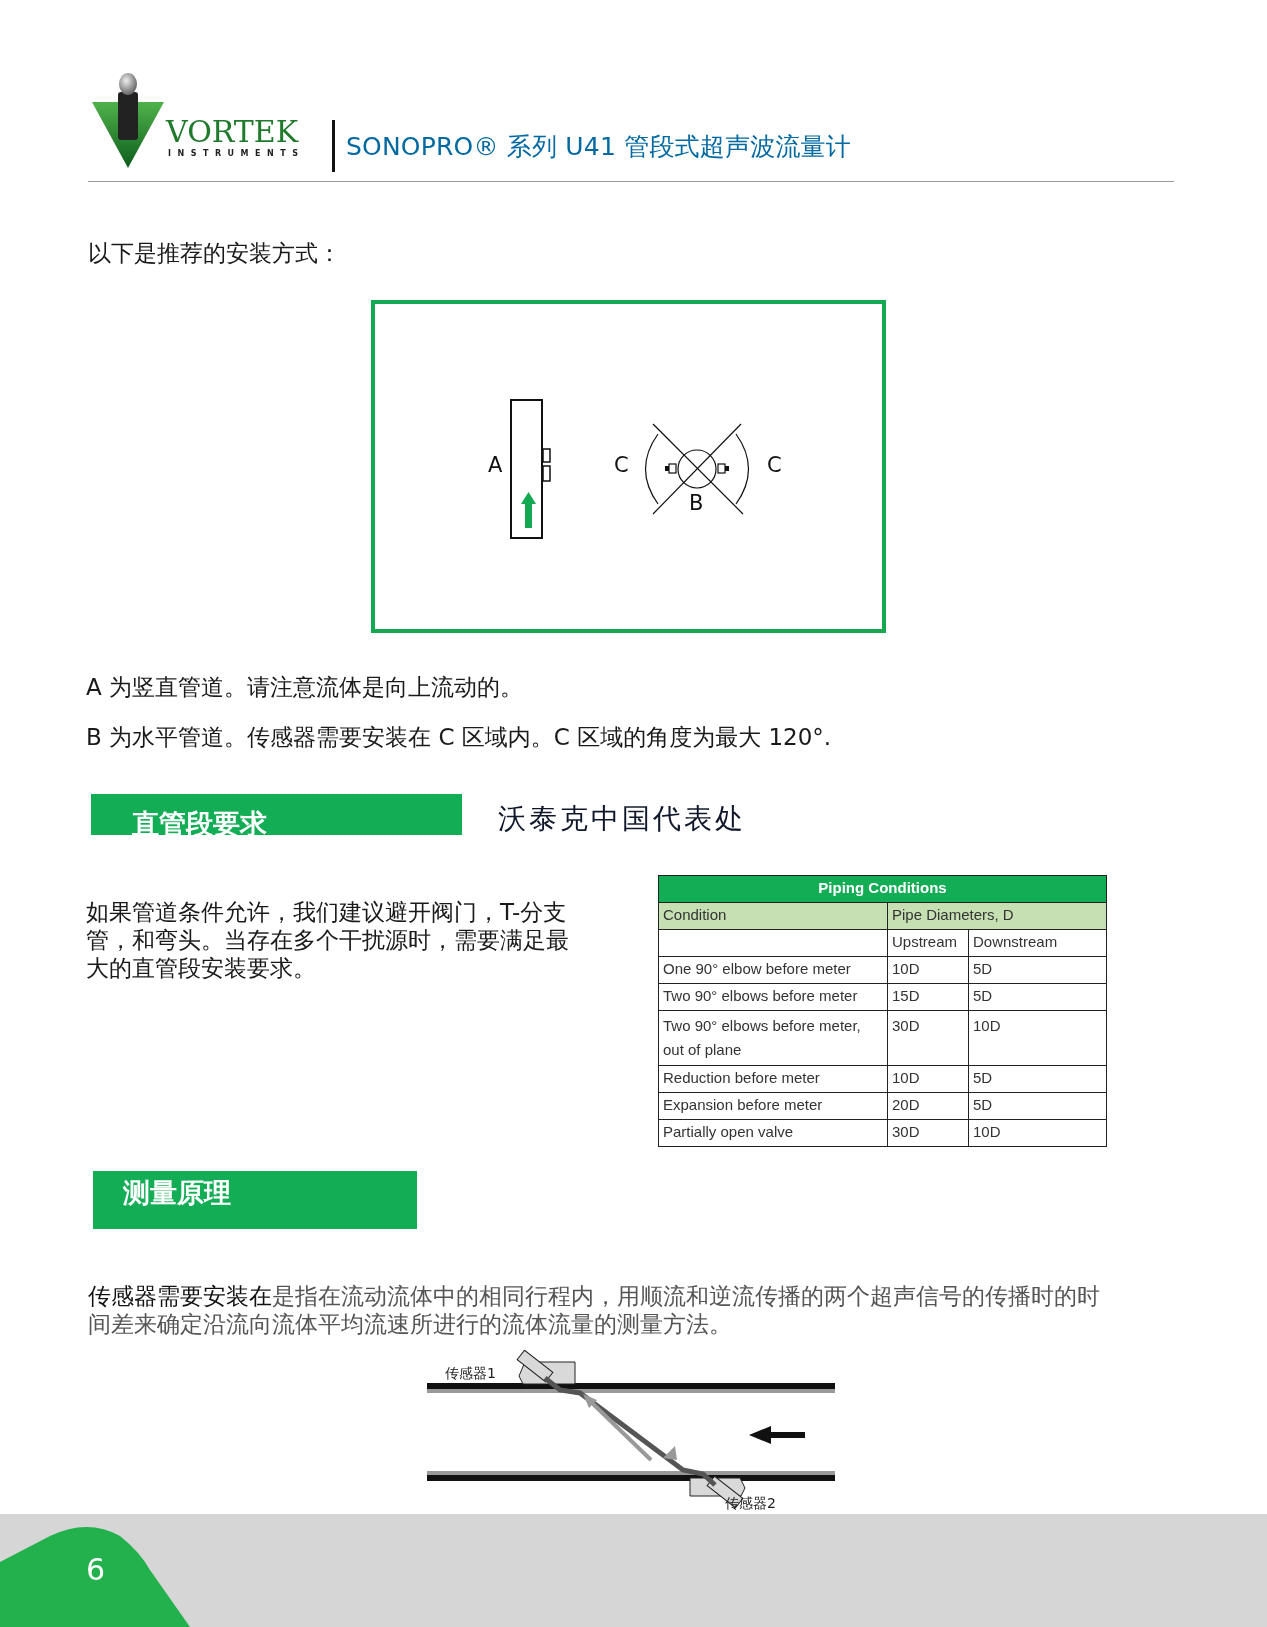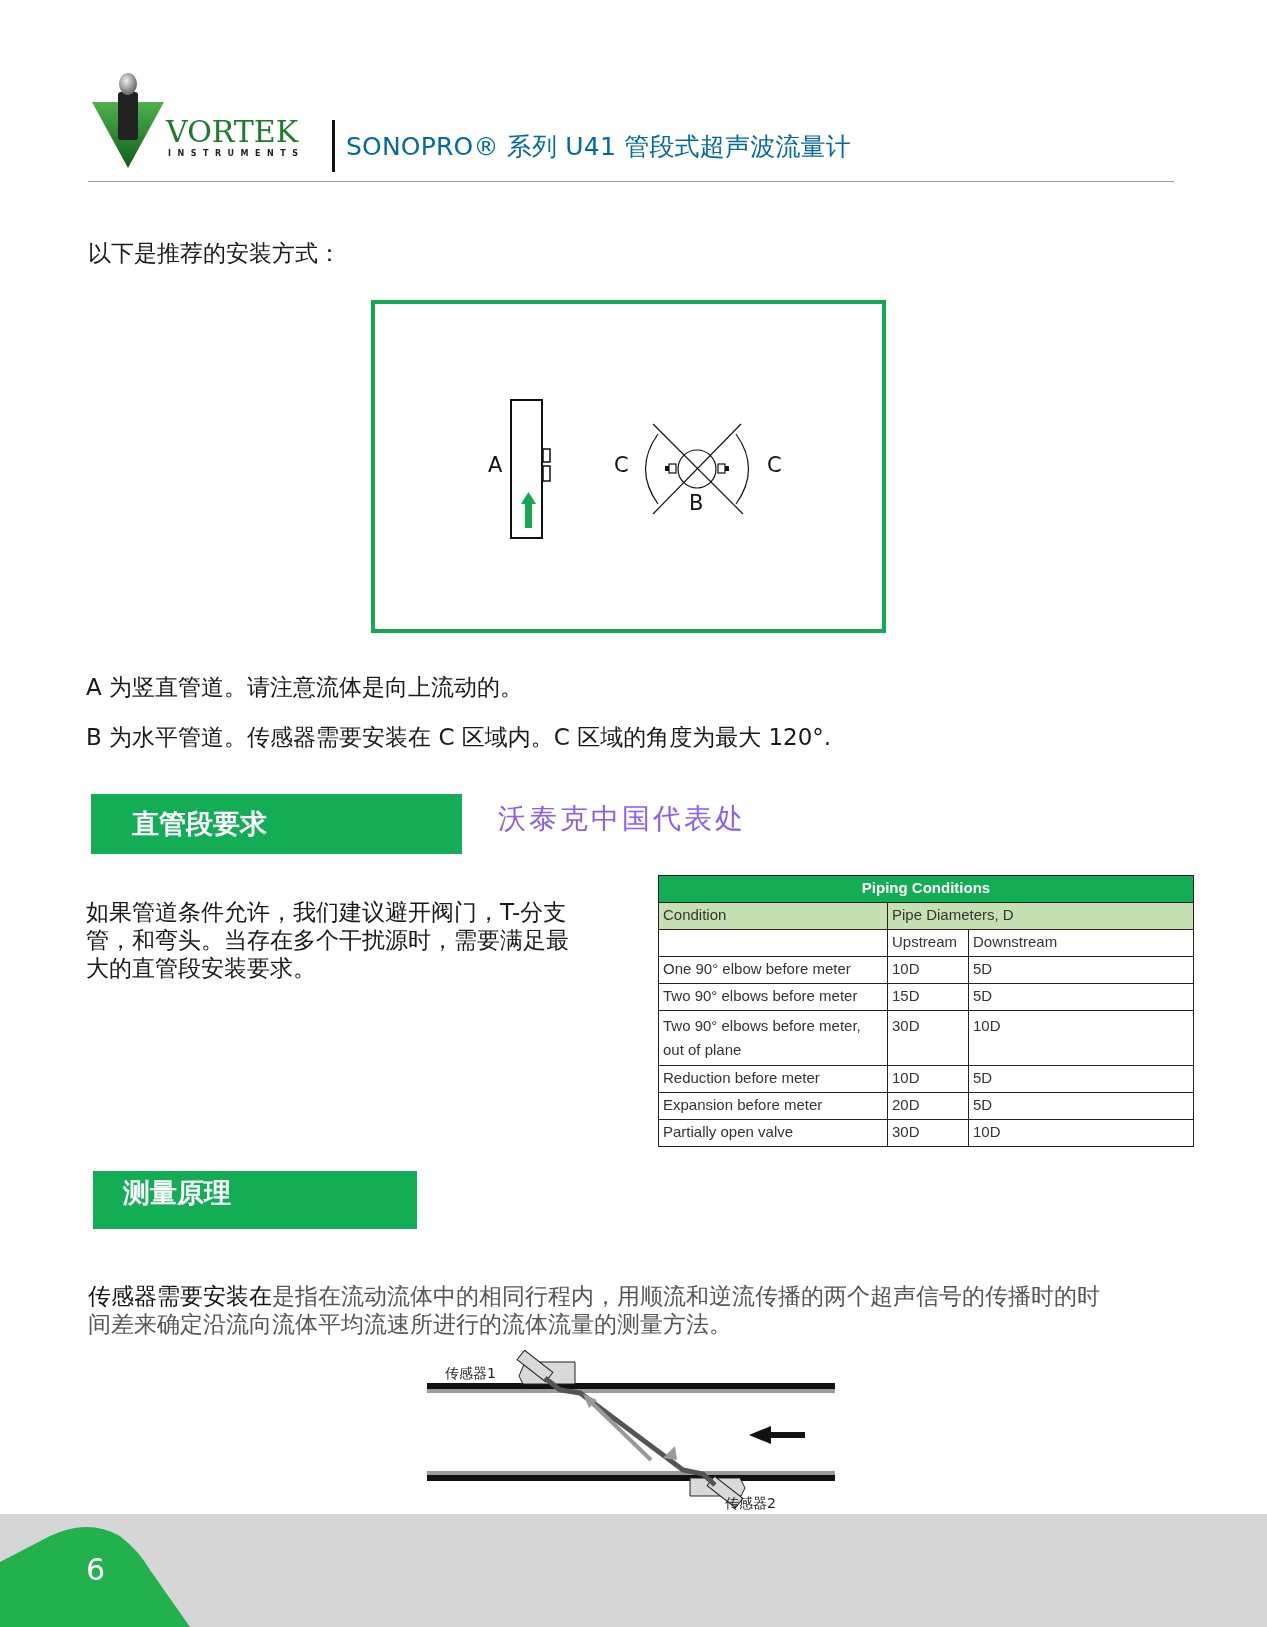--- a/index.html
+++ b/index.html
@@ -17,28 +17,28 @@
   .header-rule { left:88px; top:181px; width:1086px; height:1px; background:#9a9a9a; }
 
   .intro { left:88px; top:238px; font-size:23px; white-space:nowrap; }
 
   .install-box { left:371px; top:300px; width:515px; height:333px; border:4px solid #13a851; box-sizing:border-box; }
 
   .para { left:86px; font-size:23px; white-space:nowrap; }
   .p1 { top:672px; } .p2 { top:722px; }
 
   .section-bar { background:#13ad56; color:#fff; font-weight:bold; font-size:27px; box-sizing:border-box; }
-  .sec1 { left:91px; top:794px; width:371px; height:60px; padding:12px 6px 0 41px; }
+  .sec1 { left:91px; top:794px; width:371px; height:41px; padding:12px 6px 0 41px; }
   .sec2 { left:93px; top:1171px; width:324px; height:58px; padding:4px 0 0 30px; }
-  .watermark { left:498px; top:800px; font-family:"DejaVu Serif", serif; font-size:28px; color:#8b5cf6; letter-spacing:3px; white-space:nowrap; }
+  .watermark { left:498px; top:800px; font-family:"DejaVu Serif", serif; font-size:28px; color:#0f172a; letter-spacing:3px; white-space:nowrap; }
 
   .straight-text { left:86px; top:898px; width:500px; font-size:23px; line-height:28px; }
 
   
-  .pipe-table { left:658px; top:875px; width:536px; border-collapse:collapse; font-family:"Liberation Sans", sans-serif; font-size:15px; color:#333; }
+  .pipe-table { left:658px; top:875px; width:449px; border-collapse:collapse; font-family:"Liberation Sans", sans-serif; font-size:15px; color:#333; }
   .pipe-table td { border:1px solid #222; padding:3px 4px; height:20px; vertical-align:top; }
   .pipe-table .title-row td { background:#13ad56; color:#fff; font-weight:bold; text-align:center; padding:3px 0; border-color:#222; }
   .pipe-table .head-row td { background:#c6e0b4; color:#333; }
   .pipe-table .tall td { height:46px; line-height:24px; }
   .pipe-table .col1 { width:220px; }
   .pipe-table .col2 { width:72px; }
 
   .principle { left:88px; top:1282px; width:1030px; font-size:23px; line-height:28px; color:#555; }
   .principle .em { color:#111; }
 

